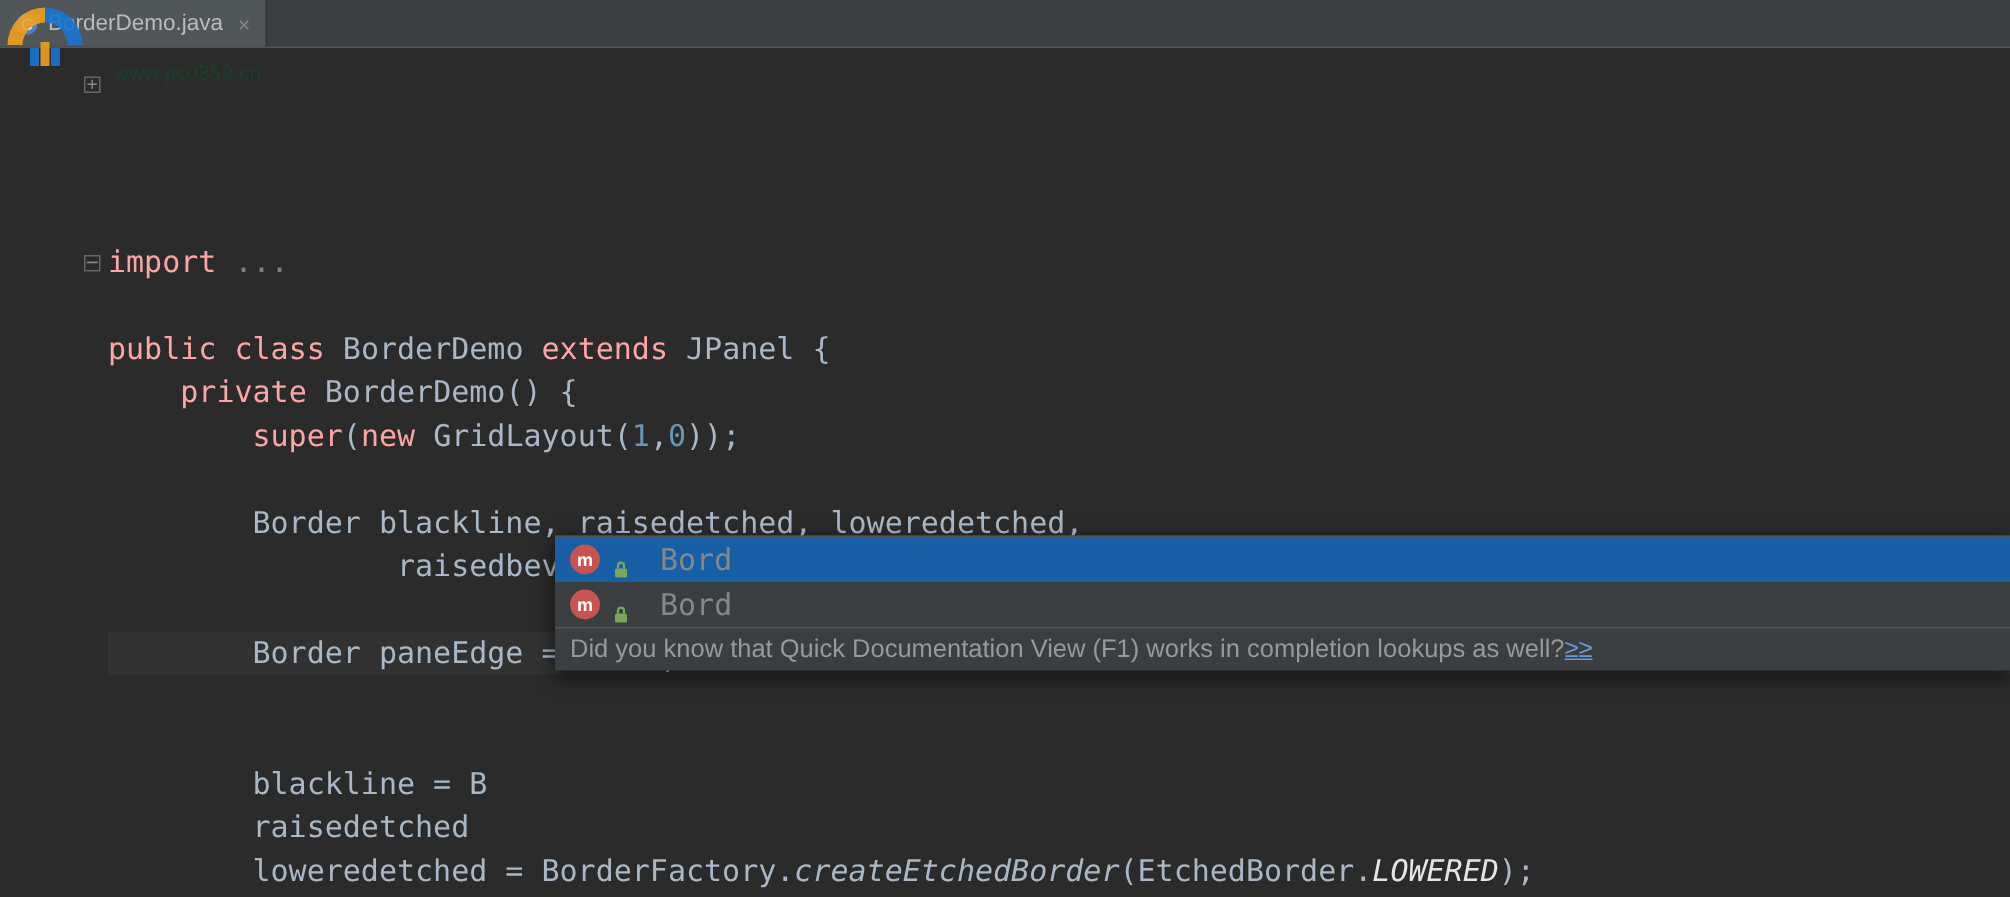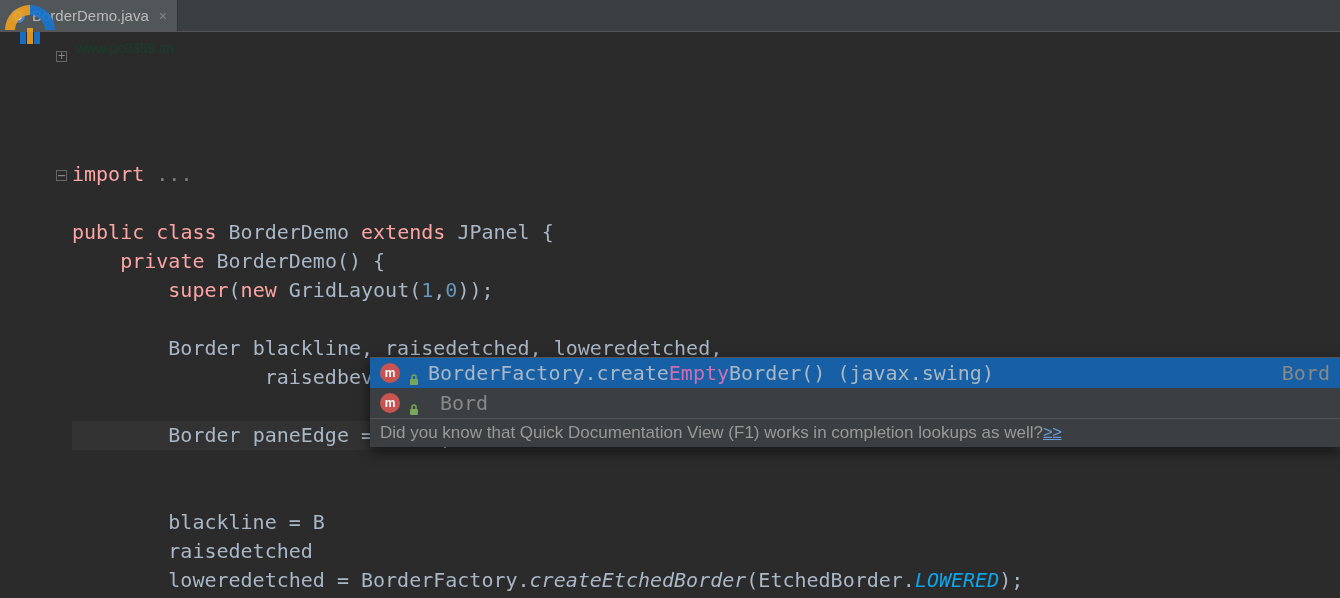--- a/index.html
+++ b/index.html
@@ -94,21 +94,21 @@
     width: 11px; height: 11px;
     line-height: 8px;
     text-align: center;
     border: 1px solid #666;
   }
   
   .kw { color: #fca5a5; }     
   .cls { color: #a9b7c6; }     
   .mtd { font-style: italic; color: #a9b7c6; margin-top: 30px; }
   .num { color: #6897bb; }
-  .fld { color: #0ea5e9; font-style: italic; }
+  .fld { color: #e5e5e5; font-style: italic; }
   .dim { color: #808080; }
   .hl-line {
     background: #323232;
     display: block;
     width: 100%;
   }
   .caret {
     display:inline-block;
     width:2px; height:22px;
     background:#bbb;
@@ -228,21 +228,20 @@
 
 <div class="popup">
   <div class="popup-row selected">
     <span class="m-badge">m</span>
     <span class="lock-badge">
       <svg viewBox="0 0 12 12">
           <rect x="2" y="5" width="8" height="6" rx="1" fill="#79a65a"></rect>
           <path d="M4 5 V3 a2 2 0 0 1 4 0 V5" stroke="#79a65a" stroke-width="1.5" fill="none"></path>
         </svg>
     </span>
-    <span class="popup-main"><span>BorderFactory.create</span><span class="match">Empty</span><span>Border() (javax.swing)</span></span>
     <span class="popup-type">Bord</span>
   </div>
   <div class="popup-row">
     <span class="m-badge">m</span>
     <span class="lock-badge">
       <svg viewBox="0 0 12 12">
           <rect x="2" y="5" width="8" height="6" rx="1" fill="#79a65a"></rect>
           <path d="M4 5 V3 a2 2 0 0 1 4 0 V5" stroke="#79a65a" stroke-width="1.5" fill="none"></path>
         </svg>
     </span>

